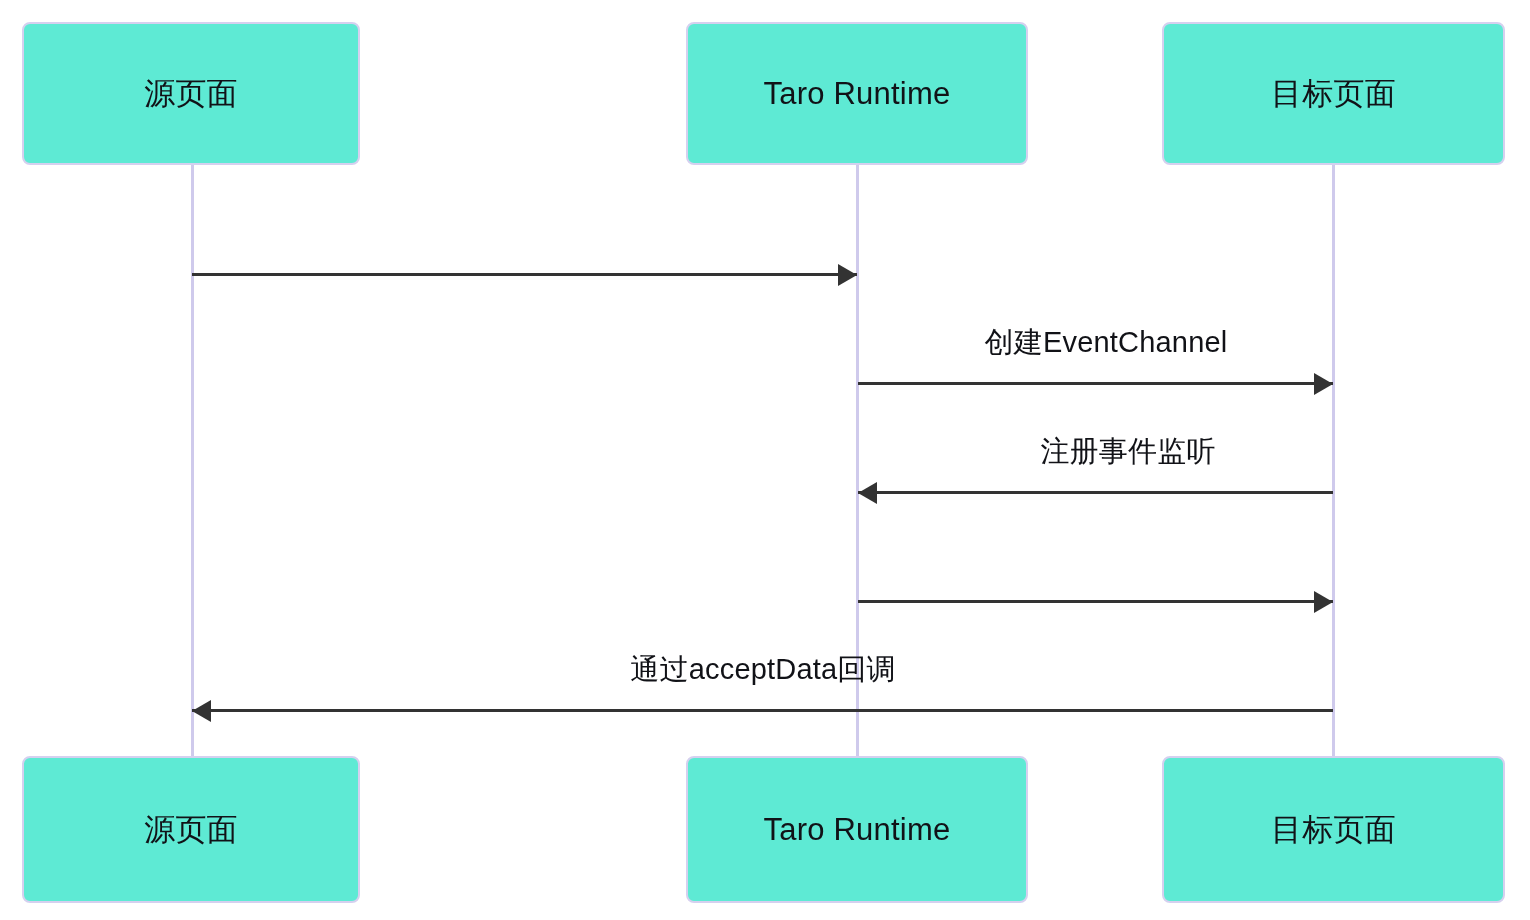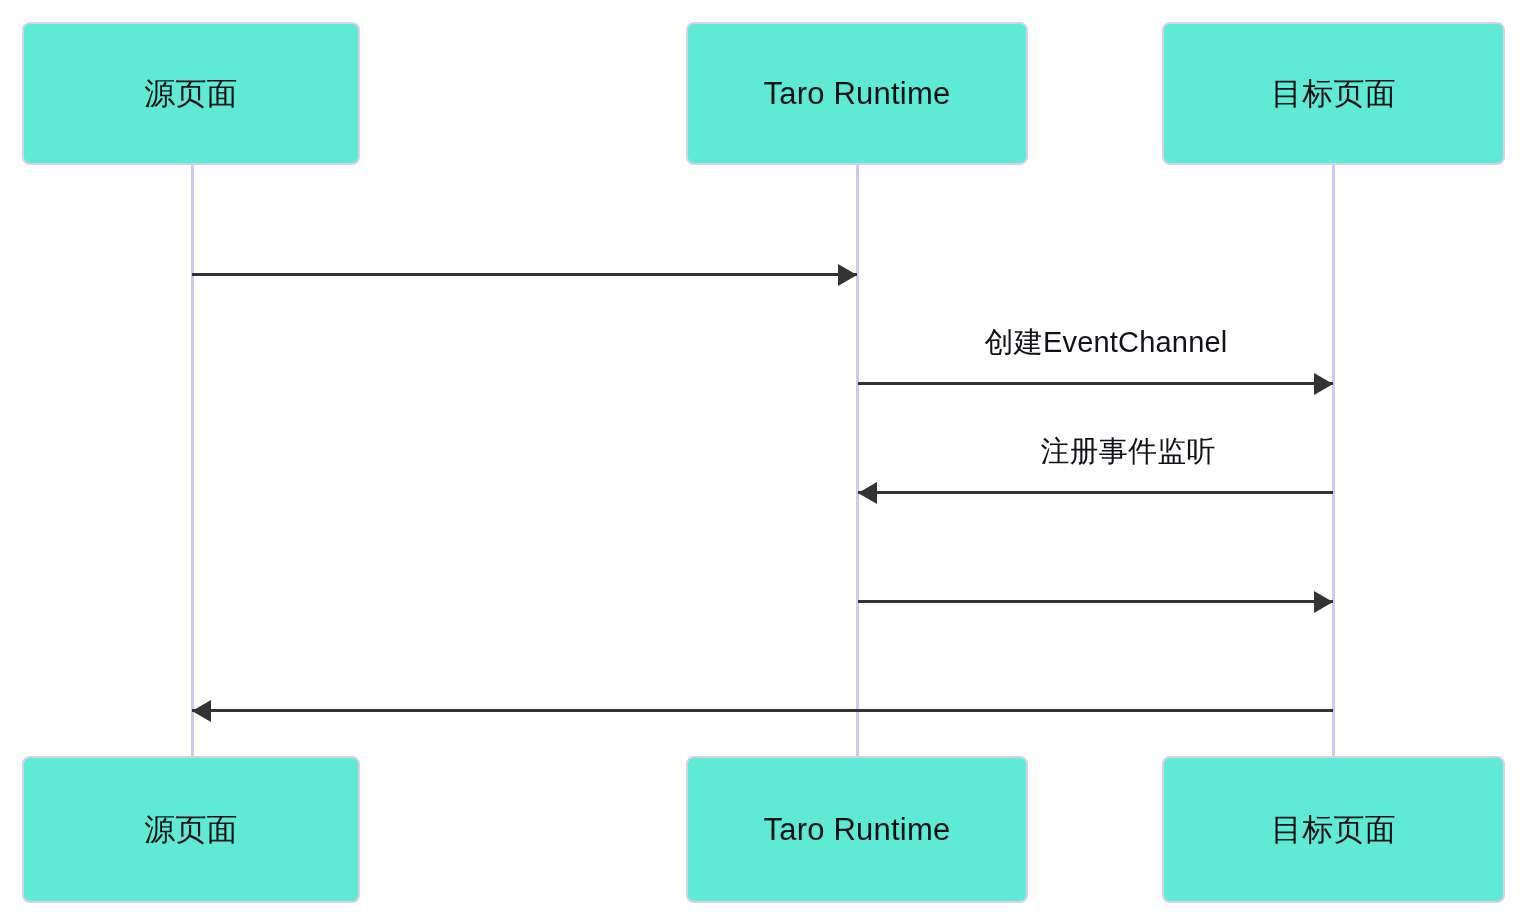--- a/index.html
+++ b/index.html
@@ -99,20 +99,21 @@
 
   <div class="msg-line" id="msg-line-2" style="left: 858px; top: 491px; width: 475px;"></div>
   <div class="arrow-head left" id="msg-head-2" style="top: 481.5px; left: 858px;"></div>
   <div class="msg-label" id="msg-label-2" style="left: 1096px; top: 437px; margin-left: 32px;">注册事件监听</div>
 
   <div class="msg-line" id="msg-line-3" style="left: 858px; top: 600px; width: 475px;"></div>
   <div class="arrow-head right" id="msg-head-3" style="top: 590.5px; left: 1314px;"></div>
 
   <div class="msg-line" id="msg-line-4" style="left: 192px; top: 709px; width: 1141px;"></div>
   <div class="arrow-head left" id="msg-head-4" style="top: 699.5px; left: 192px;"></div>
+  <div class="msg-label" id="msg-label-4" style="left: 763px; top: 655px;">通过acceptData回调</div>
 
   <div class="actor-box" id="box-bot-0" style="left: 22px; top: 756px; width: 338px; height: 147px;">
     <span class="actor-label">源页面</span>
   </div>
   <div class="actor-box" id="box-bot-1" style="left: 686px; top: 756px; width: 342px; height: 147px;">
     <span class="actor-label">Taro Runtime</span>
   </div>
   <div class="actor-box" id="box-bot-2" style="left: 1162px; top: 756px; width: 343px; height: 147px;">
     <span class="actor-label">目标页面</span>
   </div>

